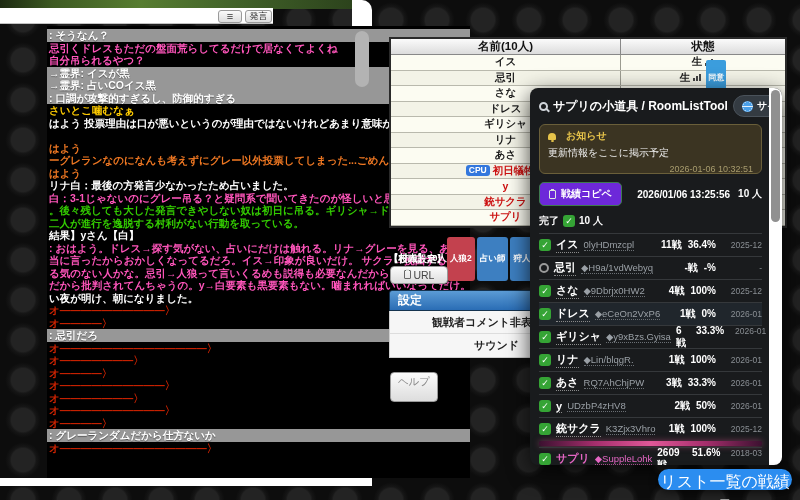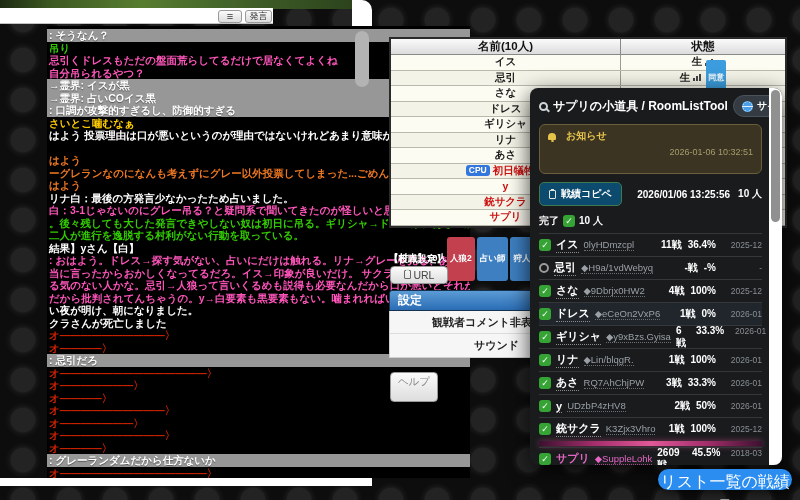--- a/index.html
+++ b/index.html
@@ -80,21 +80,21 @@
   .globe-icon{width:11px;height:11px;border-radius:50%;background:#4a9fe8;
     background-image:linear-gradient(rgba(255,255,255,.0) 45%,rgba(255,255,255,.85) 45%,rgba(255,255,255,.85) 55%,rgba(255,255,255,0) 55%),
       radial-gradient(circle at 50% 50%, rgba(255,255,255,0) 55%, rgba(255,255,255,.6) 56%, rgba(255,255,255,0) 70%);}
   #notice{margin-top:7px;background:#3b3422;border:1px solid #6a5f3a;border-radius:6px;padding:4px 8px 3px;height:50px;}
   #notice-title{color:#e6c34a;font-size:10px;font-weight:bold;display:flex;align-items:center;gap:10px;}
   .bell-icon{display:inline-block;width:8px;height:7px;background:#e6c34a;border-radius:4px 4px 1px 1px;position:relative;}
   .bell-icon:after{content:"";position:absolute;left:2.5px;bottom:-2px;width:3px;height:2px;background:#e6c34a;border-radius:50%;}
   #notice-body{color:#eee;font-size:10px;margin-top:3px;}
   #notice-time{color:#a89c6e;font-size:9px;text-align:right;margin-top:4px;}
   #copy-row{margin-top:8px;display:flex;align-items:center;}
-  #copy-btn{display:flex;align-items:center;gap:5px;background:#0c4a6e;border:1px solid #3f7a4f;border-radius:5px;
+  #copy-btn{display:flex;align-items:center;gap:5px;background:#6d28d9;border:1px solid #3f7a4f;border-radius:5px;
     padding:4px 9px;color:#fff;font-size:10px;font-weight:bold;}
   .clip-icon{display:inline-block;width:7px;height:9px;border:1px solid #dfe5df;border-radius:1px;position:relative;}
   .clip-icon:before{content:"";position:absolute;left:1px;top:-2px;width:3px;height:2px;background:#dfe5df;}
   #copy-meta{margin-left:auto;display:flex;gap:8px;align-items:center;color:#fff;font-size:10px;font-weight:bold;}
   #done-row{margin-top:8px;display:flex;align-items:center;gap:4px;color:#fff;font-size:10px;font-weight:bold;}
   .check-icon{display:inline-block;width:12px;height:12px;background:#35a435;border-radius:3px;color:#fff;
     font-size:9px;line-height:12px;text-align:center;font-weight:bold;flex:none;}
   .circle-icon{display:inline-block;width:10px;height:10px;border:2px solid #9a9a9a;border-radius:50%;flex:none;}
   #player-list{margin-top:5px;}
   .prow{display:flex;align-items:center;gap:5px;height:23px;border-top:1px solid #35383b;}
@@ -119,21 +119,20 @@
 
   <div id="banner" class="abs"></div>
   <div id="chat-frame-right" class="abs"></div>
   <div id="chat-frame-bottom" class="abs"></div>
   <div id="composer" class="abs">
     <div id="menu-btn" class="mini-btn">≡</div>
     <div id="send-btn" class="mini-btn">発言</div>
   </div>
   <div id="chat" class="abs">
       <div class="cl band">: そうなん？</div>
-      <div class="cl green">吊り</div>
       <div class="cl pink">忌引くドレスもただの盤面荒らしてるだけで居なくてよくね</div>
       <div class="cl pink">自分吊られるやつ？</div>
       <div class="cl band">→霊界: イスが黒</div>
       <div class="cl band">→霊界: 占いCOイス黒</div>
       <div class="cl band">: 口調が攻撃的すぎるし、防御的すぎる</div>
       <div class="cl yellow">さいとこ噛むなぁ</div>
       <div class="cl white">はよう 投票理由は口が悪いというのが理由ではないけれどあまり意味がない殴りに感じたから</div>
       <div class="cl white"></div>
       <div class="cl orange">はよう</div>
       <div class="cl orange">ーグレランなのになんも考えずにグレー以外投票してしまった...ごめんなさい！！</div>
@@ -141,21 +140,20 @@
       <div class="cl white">リナ白：最後の方発言少なかったため占いました。</div>
       <div class="cl pink">白：3-1じゃないのにグレー吊る？と疑問系で聞いてきたのが怪しいと思ったから</div>
       <div class="cl green">。後々残しても大した発言できやしない奴は初日に吊る。ギリシャ→ドレス票。あさ→銃サクラ</div>
       <div class="cl green">二人が進行を逸脱する村利がない行動を取っている。</div>
       <div class="cl white">結果】yさん【白】</div>
       <div class="cl pink">: おはよう。ドレス→探す気がない、占いにだけは触れる。リナ→グレーを見る、あと発言稼ぎ可</div>
       <div class="cl pink">当に言ったからおかしくなってるだろ。イス→印象が良いだけ。 サクラ→挽回する気が無いのは</div>
       <div class="cl pink">る気のない人かな。忌引→人狼って言いくるめも説得も必要なんだから口が悪いとそれが成功し</div>
       <div class="cl pink">だから批判されてんちゃうの。y→白要素も黒要素もない。噛まれればいいなってだけ。</div>
       <div class="cl white">い夜が明け、朝になりました。</div>
-      <div class="cl white">クラさんが死亡しました</div>
       <div class="cl red">オ——————————〉</div>
       <div class="cl red">オ————〉</div>
       <div class="cl band">: 忌引だろ</div>
       <div class="cl red">オ——————————————〉</div>
       <div class="cl red">オ———————〉</div>
       <div class="cl red">オ————〉</div>
       <div class="cl red">オ——————————〉</div>
       <div class="cl red">オ———————〉</div>
       <div class="cl red">オ——————————〉</div>
       <div class="cl red">オ————〉</div>
@@ -279,20 +277,21 @@
           <span class="globe-icon"></span>
           <span>サイト</span>
         </span>
 
       </div>
       <div id="notice">
         <div id="notice-title">
           <span class="bell-icon"></span>
           <span>お知らせ</span>
         </div>
+        <div id="notice-body">更新情報をここに掲示予定</div>
         <div id="notice-time">2026-01-06 10:32:51</div>
       </div>
       <div id="copy-row">
         <span id="copy-btn">
           <span class="clip-icon"></span>
           <span>戦績コピペ</span>
         </span>
         <span id="copy-meta">
           <span>2026/01/06 13:25:56</span>
           <span>10 人</span>
@@ -394,21 +393,21 @@
               <span class="plast">2025-12</span>
             </span>
           </div>
           <div class="pdivider"></div>
           <div class="prow pinkrow">
             <span class="check-icon">✓</span>
             <span class="pname">サプリ</span>
             <span class="pid">◆SuppleLohk</span>
             <span class="pstats">
               <span class="pgames">2609戦</span>
-              <span class="prate">45.5%</span>
+              <span class="prate">51.6%</span>
               <span class="plast">2018-03</span>
             </span>
           </div>
         </div>
     </div>
     <div id="popup-scroll">
       <div class="thumb"></div>
     </div>
   </div>
 

